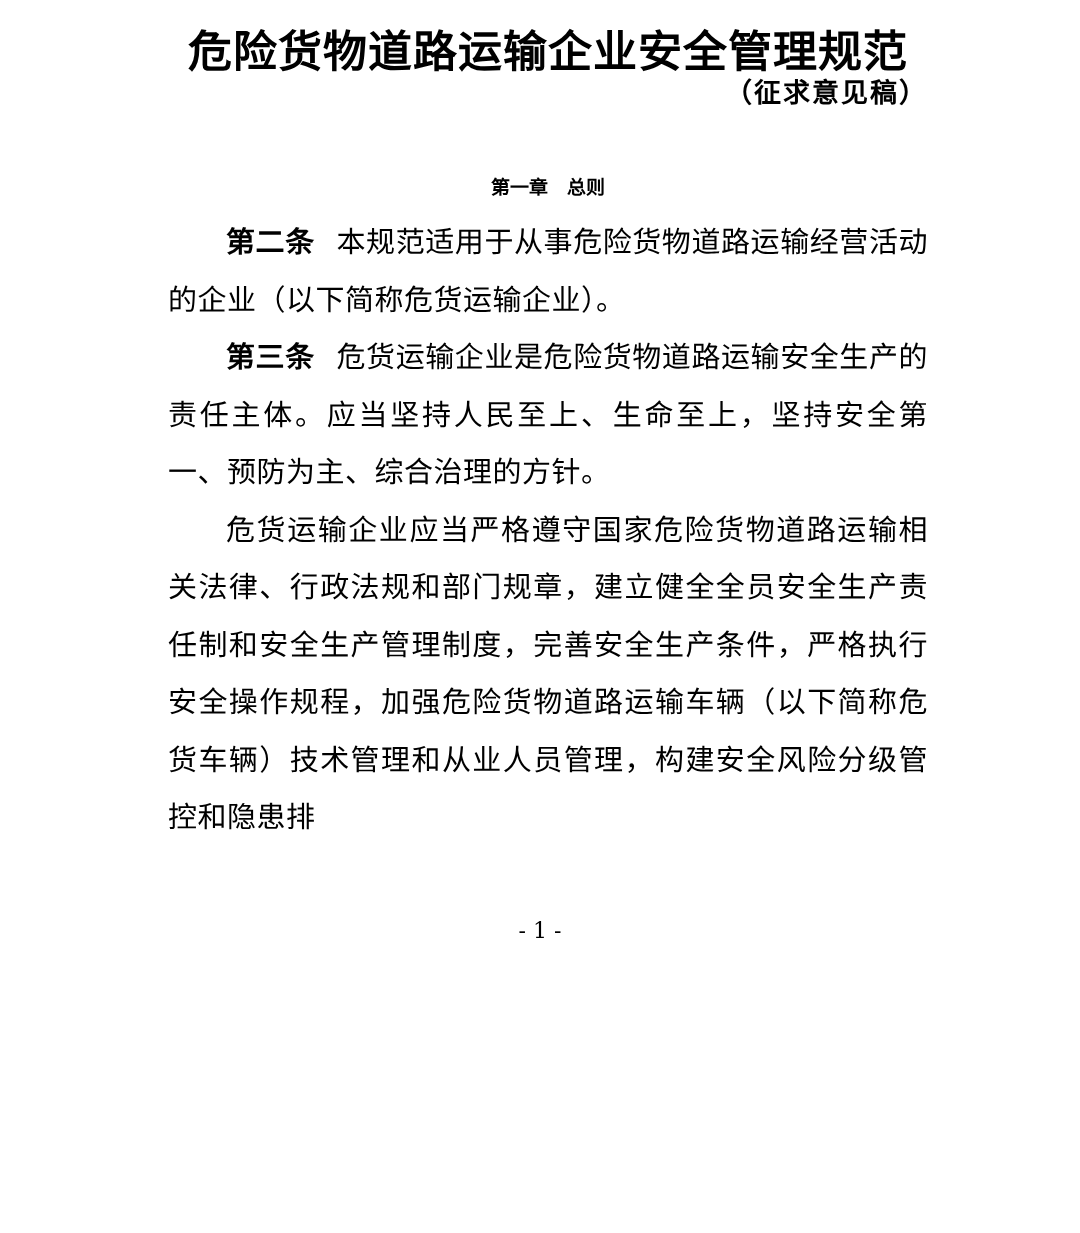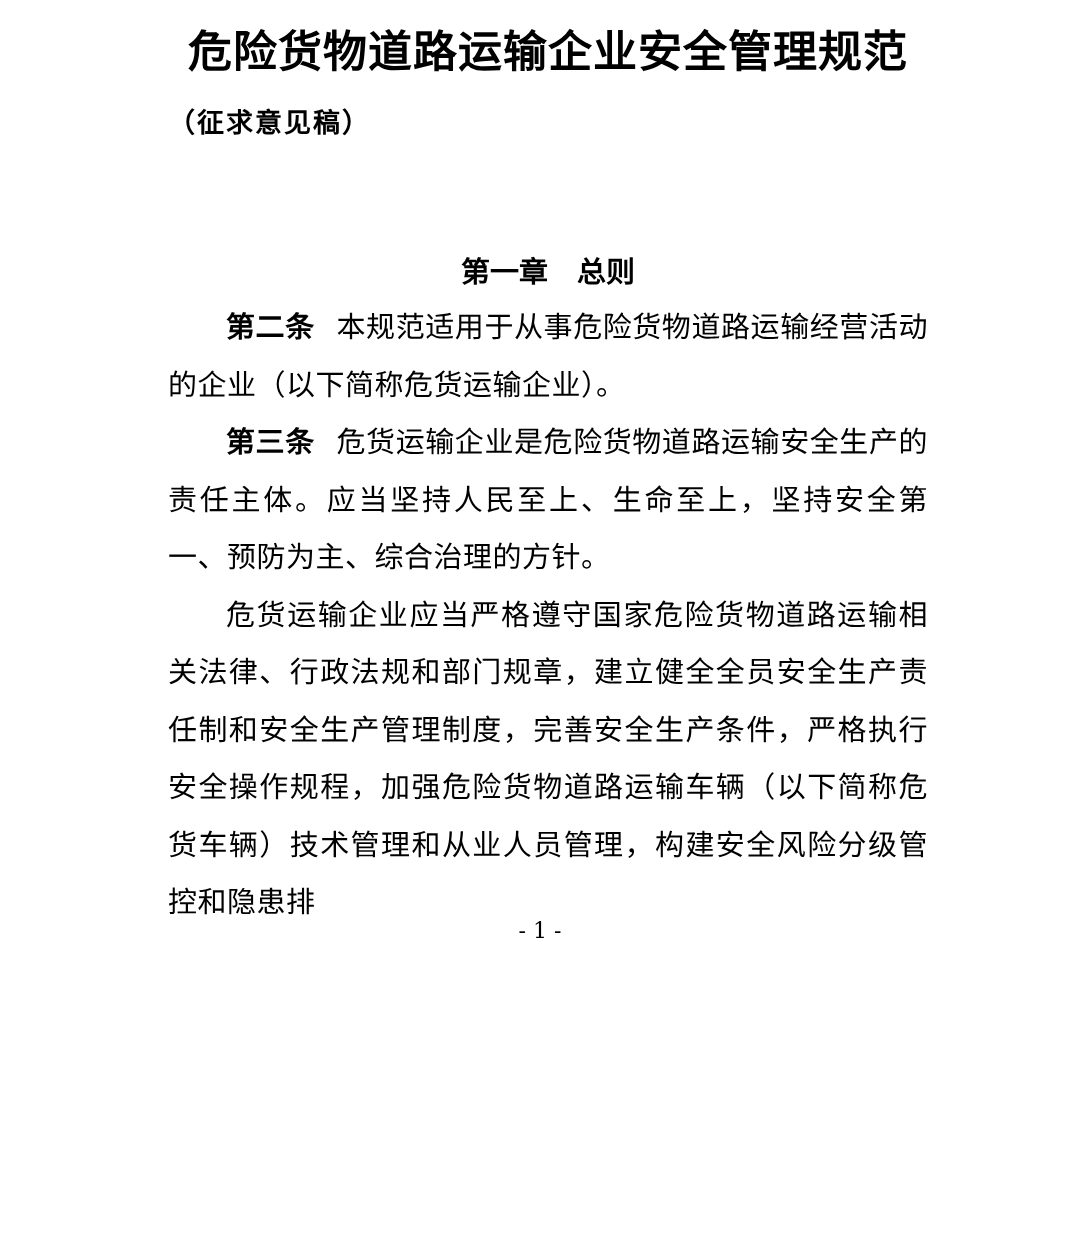--- a/index.html
+++ b/index.html
@@ -21,35 +21,34 @@
   .doc-title {
     text-align: center;
     font-family: "DejaVu Serif", "Liberation Serif", serif;
     font-weight: 700;
     font-size: 44px;
     line-height: 52px;
     letter-spacing: 1px;
     margin: 0;
   }
   .doc-subtitle {
-    text-align: left;
+    text-align: right;
     font-family: "DejaVu Serif", "Liberation Serif", serif;
     font-weight: 700;
     font-size: 27px;
     line-height: 30px;
-    margin-top: 30px;
     letter-spacing: 2px;
   }
   .chapter-heading {
     text-align: center;
     font-family: "DejaVu Sans", "Liberation Sans", sans-serif;
     font-weight: 700;
-    font-size: 29px;
+    font-size: 19px;
     line-height: 34px;
-    margin-top: 117px;
+    margin-top: 62px;
     white-space: pre-wrap;
   }
   .body-text {
     margin-top: 10px;
     font-family: "DejaVu Serif", "Liberation Serif", serif;
     font-size: 29px;
     line-height: 57.5px;
     letter-spacing: 0.5px;
     text-align: justify;
   }

